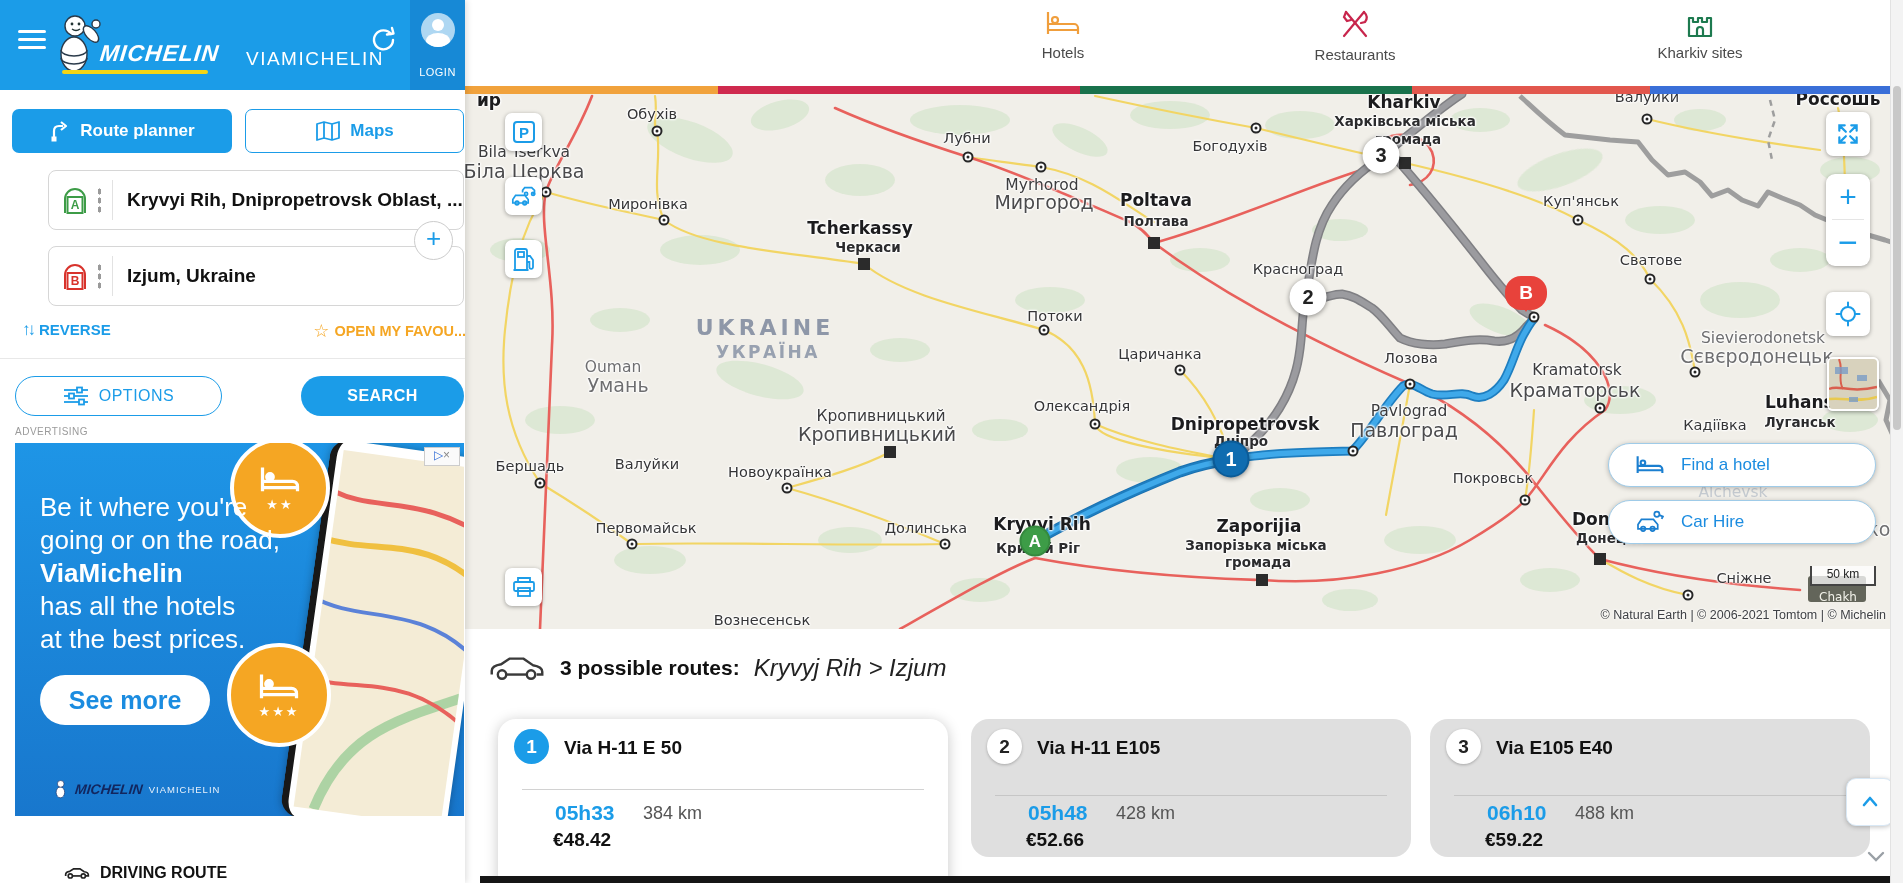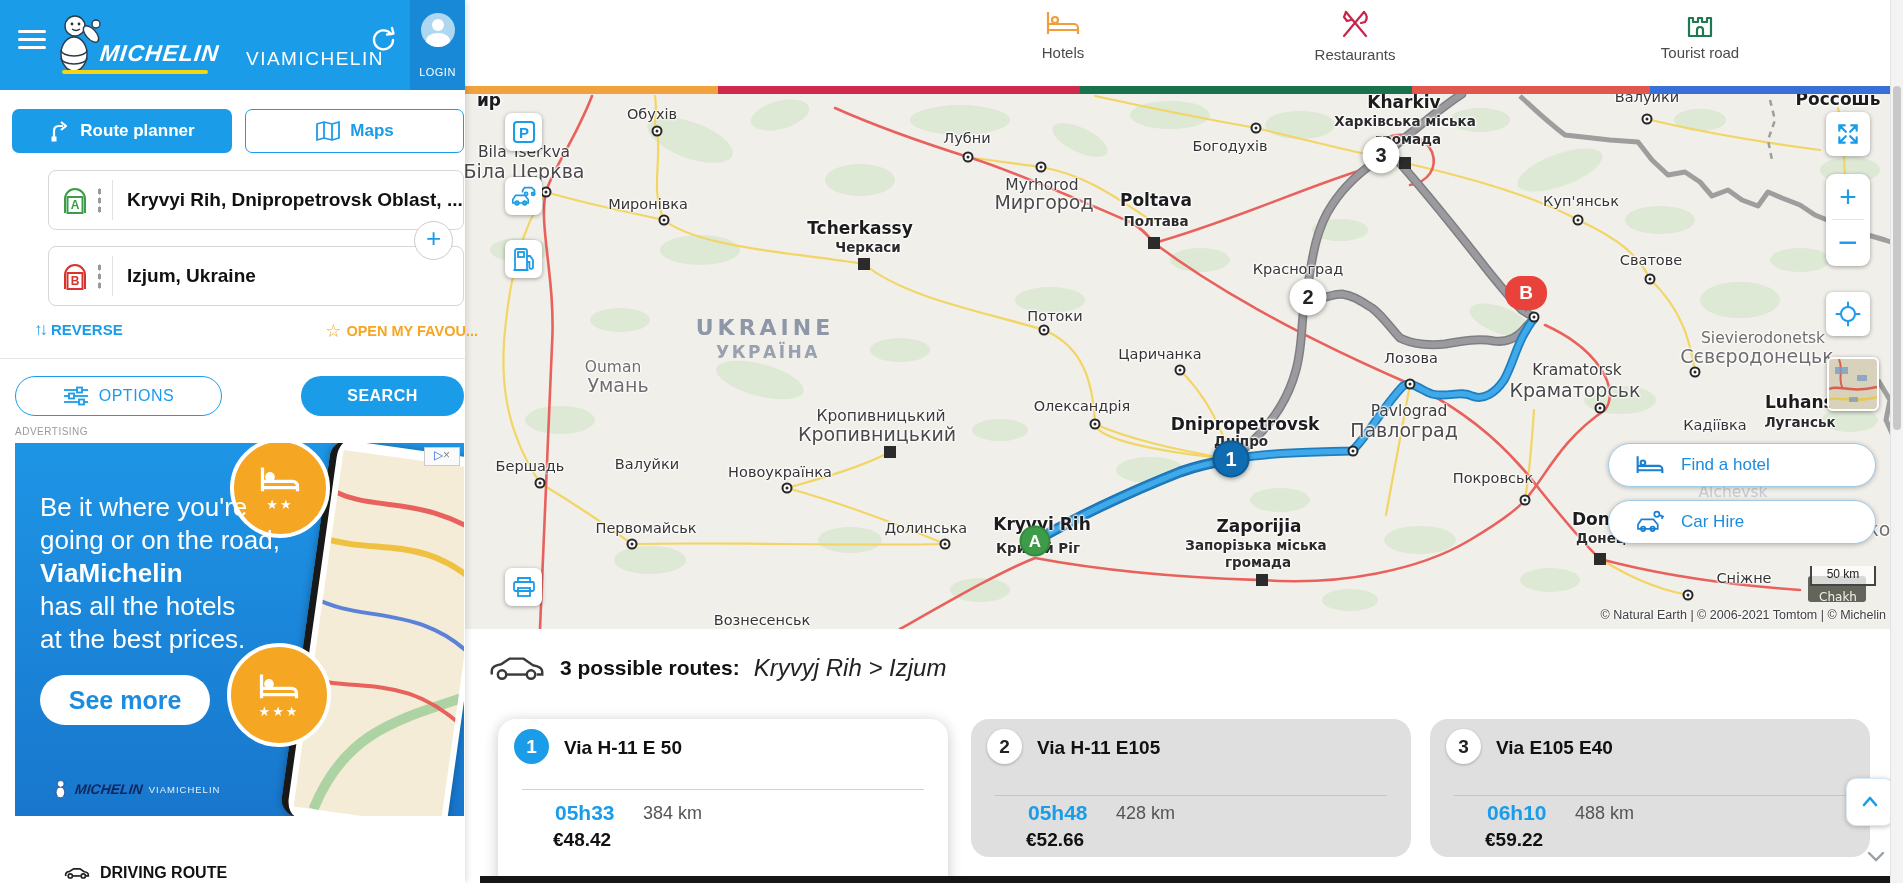--- a/index.html
+++ b/index.html
@@ -34,21 +34,21 @@
   .finput{position:absolute;left:48px;width:416px;height:60px;background:#fff;border:1px solid #d6d6d6;
           border-radius:8px;box-sizing:border-box;display:flex;align-items:center;cursor:text}
   .finput .dots{width:5px;height:26px;margin:0 10px 0 8px;
      background-image:radial-gradient(#9a9a9a 1.6px,transparent 1.8px);background-size:5px 9px}
   .finput .vline{width:1px;height:40px;background:#e2e2e2;margin-right:14px}
   .finput .val{font-size:19px;font-weight:bold;color:#111;white-space:nowrap;overflow:hidden}
   .gateA,.gateB{margin-left:12px}
   .addstop{position:absolute;left:414px;top:221px;width:37px;height:37px;border-radius:50%;background:#fff;
            border:1px solid #ccc;color:#1b9ce8;font-size:26px;font-weight:300;line-height:33px;text-align:center;
            cursor:pointer;z-index:5}
-  .linkrow{position:absolute;left:16px;top:318px;width:465px;height:30px}
+  .linkrow{position:absolute;left:4px;top:318px;width:465px;height:30px}
   .reverse{position:absolute;left:18px;top:2px;color:#1b9ce8;font-weight:bold;font-size:15px;cursor:pointer}
   .reverse .arr{font-size:17px;letter-spacing:-3px;margin-right:6px}
   .favou{position:absolute;right:3px;top:2px;color:#f5a623;font-weight:bold;font-size:14.5px;cursor:pointer}
   .favou .st{font-size:18px;font-weight:normal;margin-right:5px;vertical-align:-1px}
   .hr1{position:absolute;left:0;top:358px;width:465px;height:1px;background:#e8e8e8}
   .optbtn{position:absolute;left:15px;top:376px;width:207px;height:40px;border:1.5px solid #1b9ce8;border-radius:21px;
           box-sizing:border-box;display:flex;align-items:center;justify-content:center;gap:10px;color:#1b9ce8;
           font-size:16px;letter-spacing:.5px;cursor:pointer;background:#fff}
   .srchbtn{position:absolute;left:301px;top:376px;width:163px;height:40px;background:#1b9ce8;border-radius:21px;
            color:#fff;font-weight:bold;font-size:16px;letter-spacing:.5px;display:flex;align-items:center;
@@ -339,21 +339,21 @@
     </svg>
     <span class="lbl">Restaurants</span>
   </div>
   <div class="navitem" style="left:1160px">
     <svg width="32" height="30" viewBox="0 0 32 30">
       <g stroke="#1d7a4f" stroke-width="2.2" fill="none" stroke-linejoin="round">
         <path d="M5 28 V10 h4 v4 h5 v-4 h4 v4 h5 v-4 h4 v18 z"></path>
         <path d="M13 28 v-6 a3 3 0 0 1 6 0 v6"></path>
       </g>
     </svg>
-    <span class="lbl">Tourist road</span>
+    <span class="lbl">Kharkiv sites</span>
   </div>
 
 </nav>
 <div class="colorbar" style="left:465px;width:253px;background:#f1a23c"></div>
 <div class="colorbar" style="left:718px;width:362px;background:#cf2a4e"></div>
 <div class="colorbar" style="left:1080px;width:332px;background:#19724c"></div>
 <div class="colorbar" style="left:1412px;width:238px;background:#e2574d"></div>
 <div class="colorbar" style="left:1650px;width:253px;background:#3a6fd8"></div>
 
 <div class="map">

